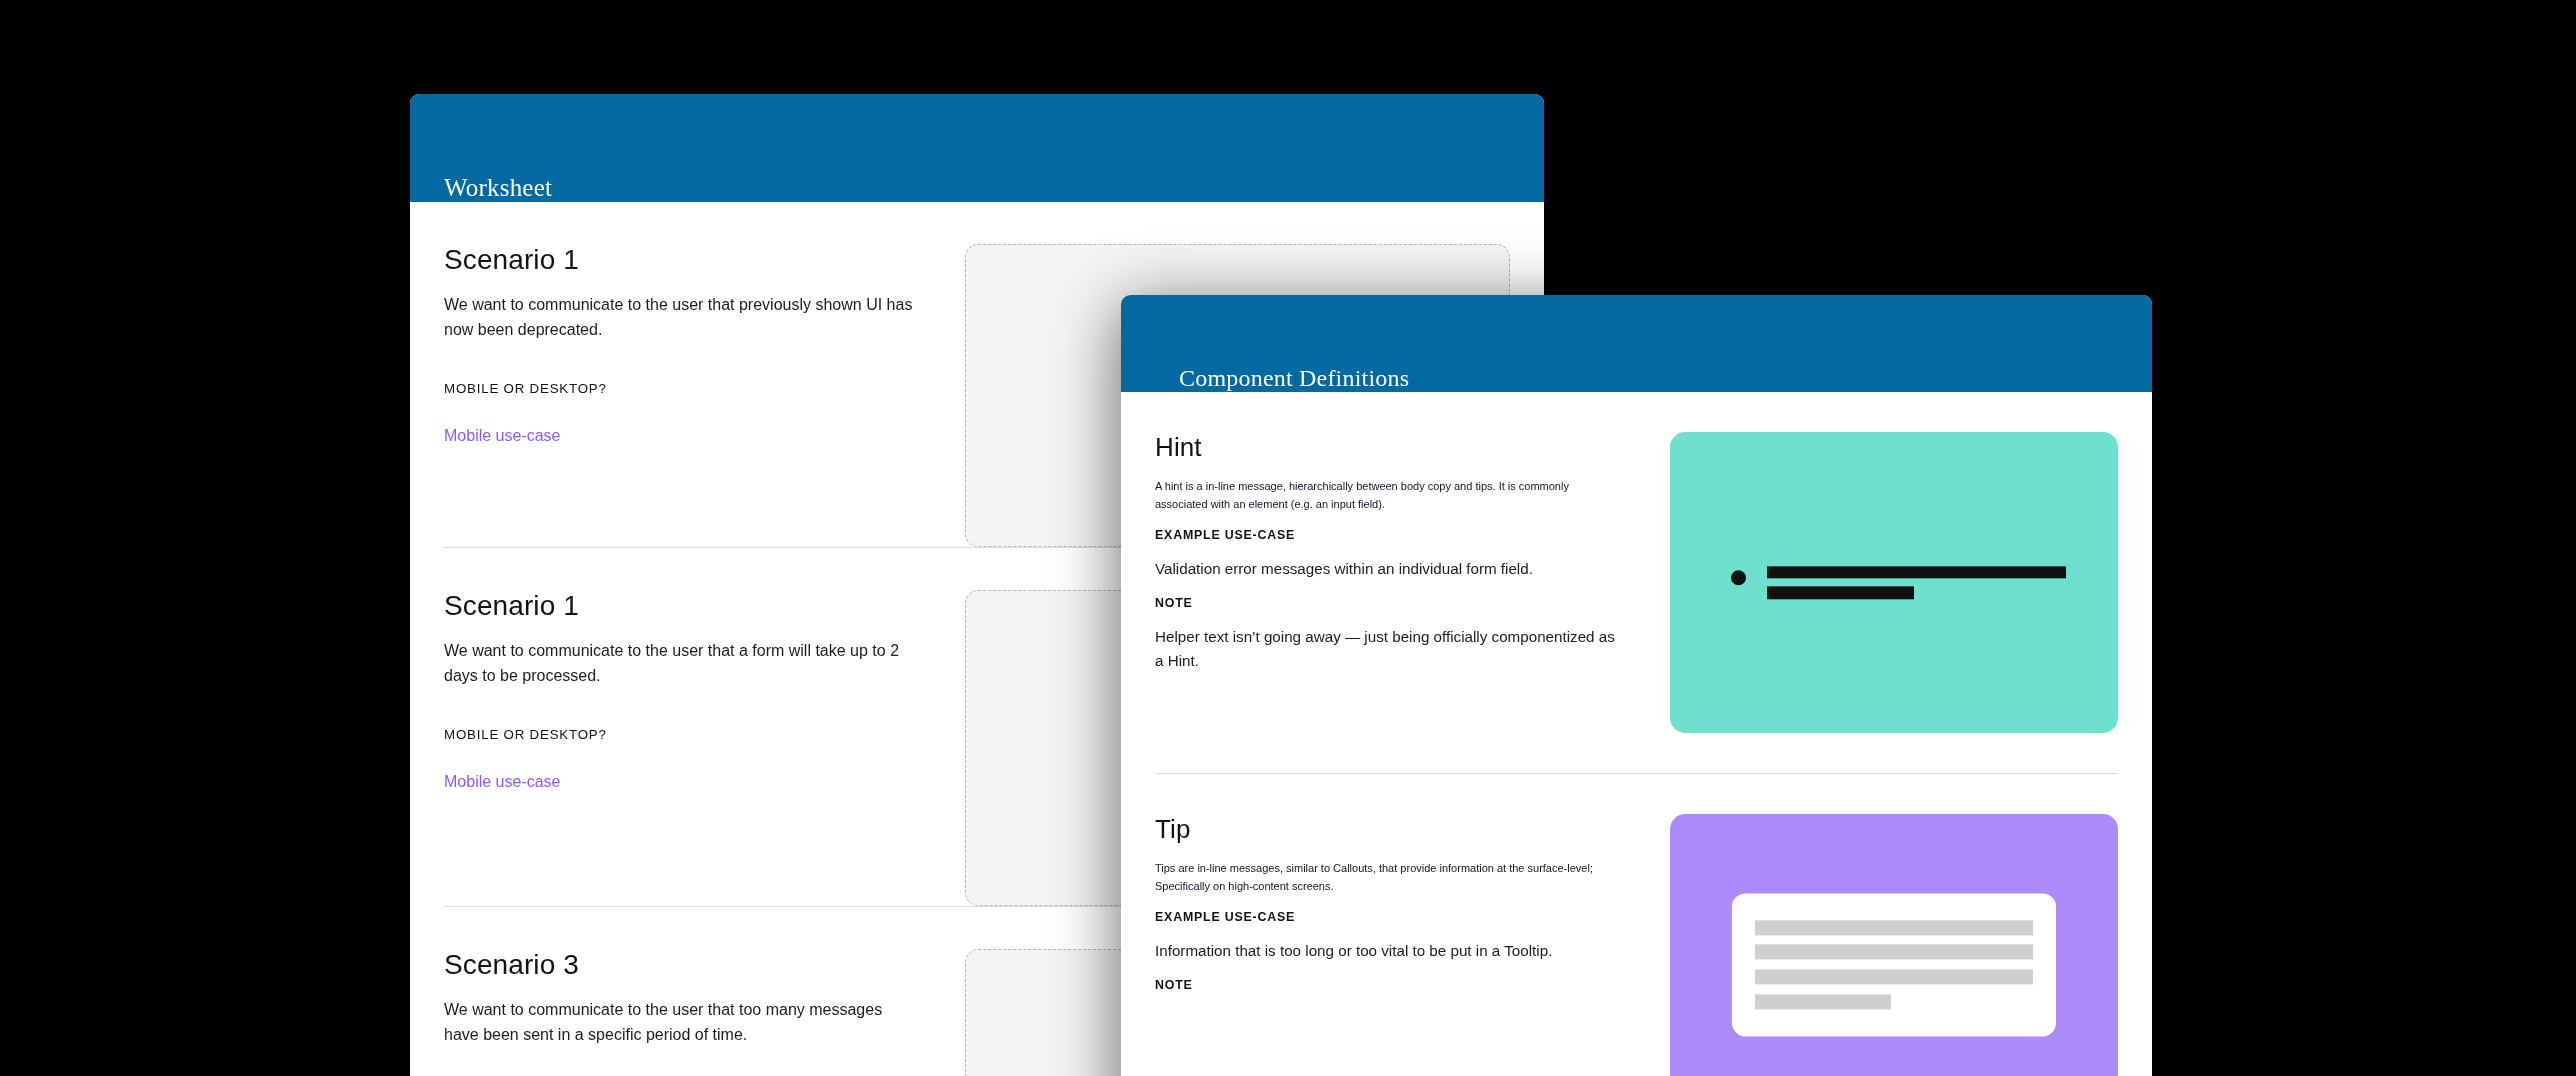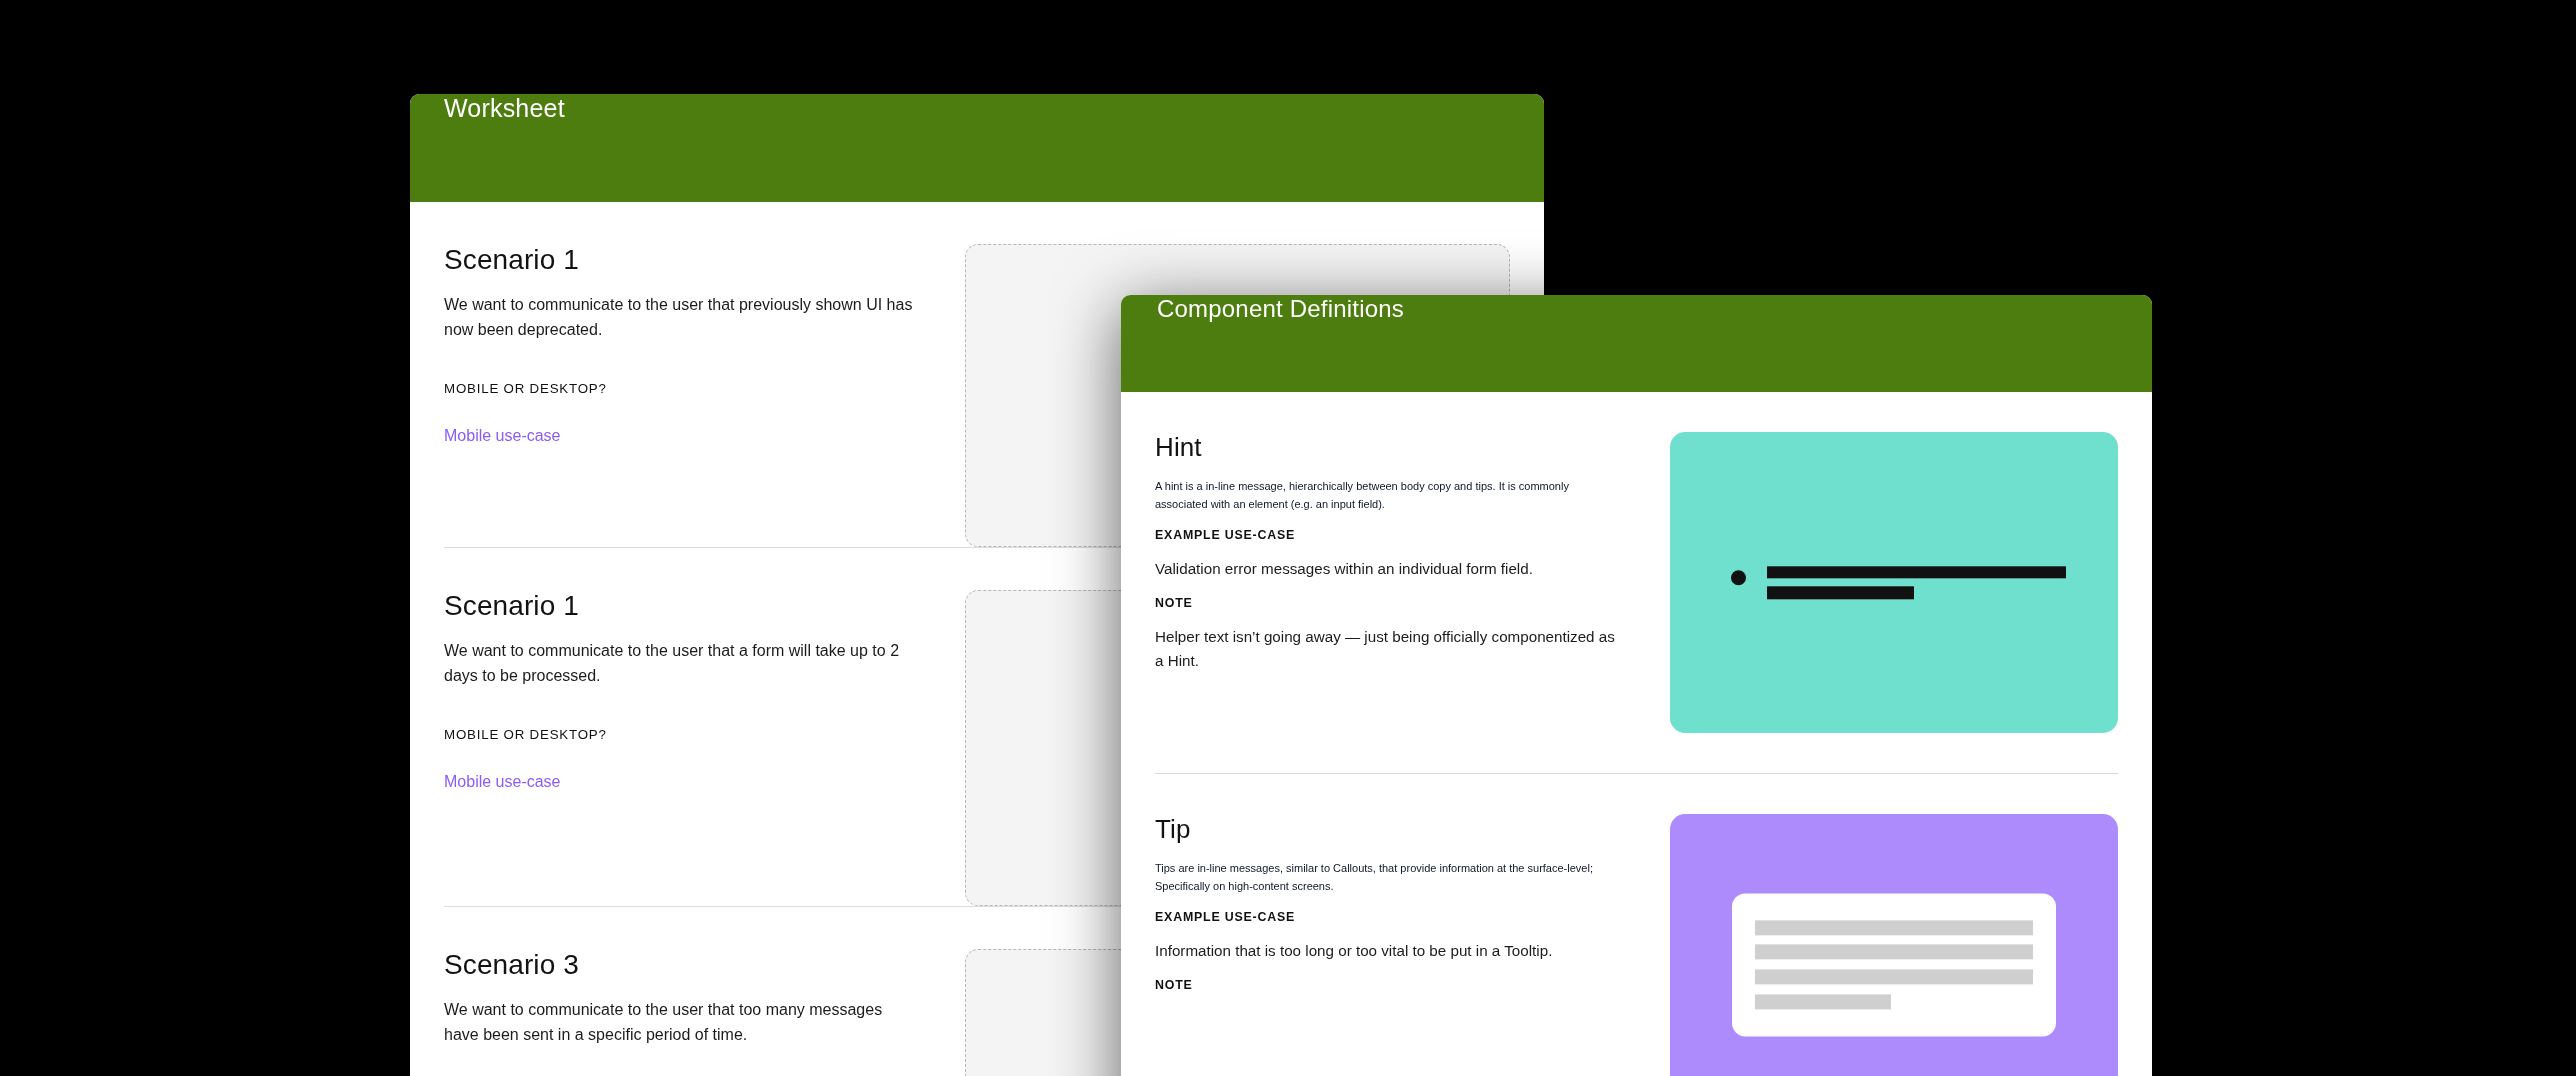--- a/index.html
+++ b/index.html
@@ -22,24 +22,25 @@
   }
 
   
   .panel {
     position:absolute;
     background:#ffffff;
     border-radius:9.5px;
     overflow:hidden;
   }
   .panel-header {
-    background:#4d7c0f;
-    display:flex;
-    align-items:flex-start;
+    background:#0369a1;
+    display:flex;
+    align-items:flex-end;
     padding:0 34px;
+    font-family:Liberation Serif, serif;
   }
   .panel-title {
     color:#ffffff;
     font-size:25px;
     font-weight:400;
     letter-spacing:0.2px;
   }
   .panel-body {
     background:#ffffff;
     padding:0 34px;
@@ -105,21 +106,21 @@
 
   
   #definitions-panel {
     left:1121px;
     top:295px;
     width:1031px;
     height:915px;
     box-shadow:0 13.3px 67px rgba(0,0,0,0.6);
   }
   #definitions-panel .panel-header { height:97px; padding:0 36px; }
-  #definitions-panel .panel-title { font-size:24px; }
+  #definitions-panel .panel-title { font-size:24px;margin-left:22px; }
 
   .def-row {
     display:flex;
     gap:51px;
     padding:40px 0 40px 0;
     border-bottom:1px solid #D8D8D8;
   }
   .def-row.last { border-bottom:none; padding-bottom:0; }
 
   .def-text { width:476px; }

